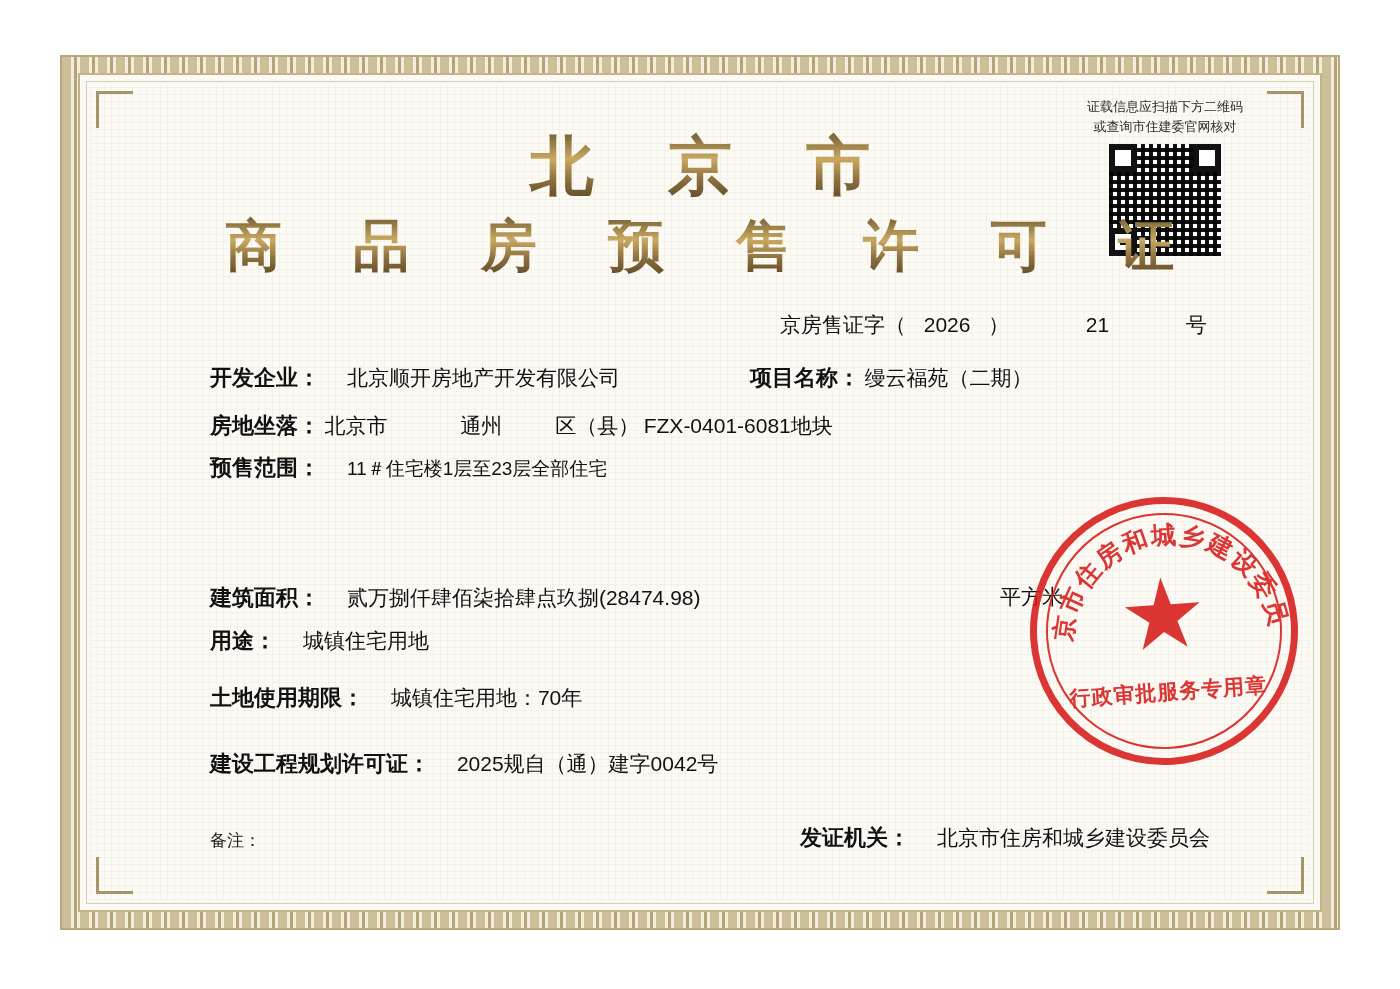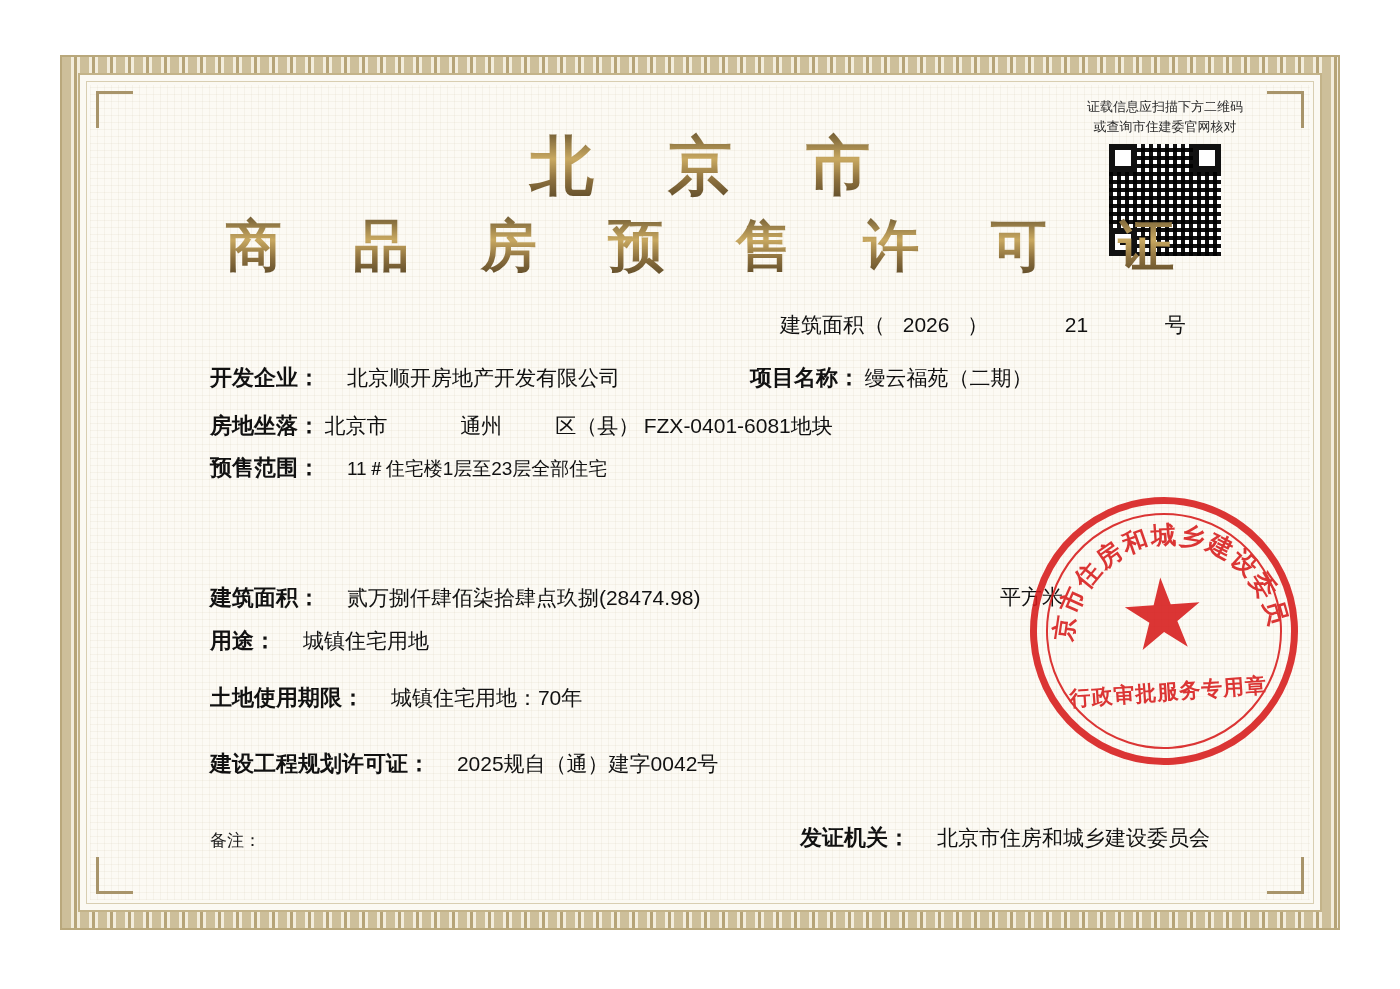--- a/index.html
+++ b/index.html
@@ -308,21 +308,21 @@
     </div>
 
     <div class="title-wrap">
       <div class="title-line1">北 京 市</div>
       <div class="title-line2">商 品 房 预 售 许 可 证</div>
     </div>
 
     <div class="content">
 
       <div class="row cert-no">
-        <span class="val">建筑面积（</span>
+        <span class="val">京房售证字（</span>
         <span class="val num">2026</span>
         <span class="val">）</span>
         <span class="gap-md"></span>
         <span class="val seq">21</span>
         <span class="gap-md"></span>
         <span class="val">号</span>
       </div>
 
       <div class="row r-dev">
         <span class="lbl">开发企业：</span>

